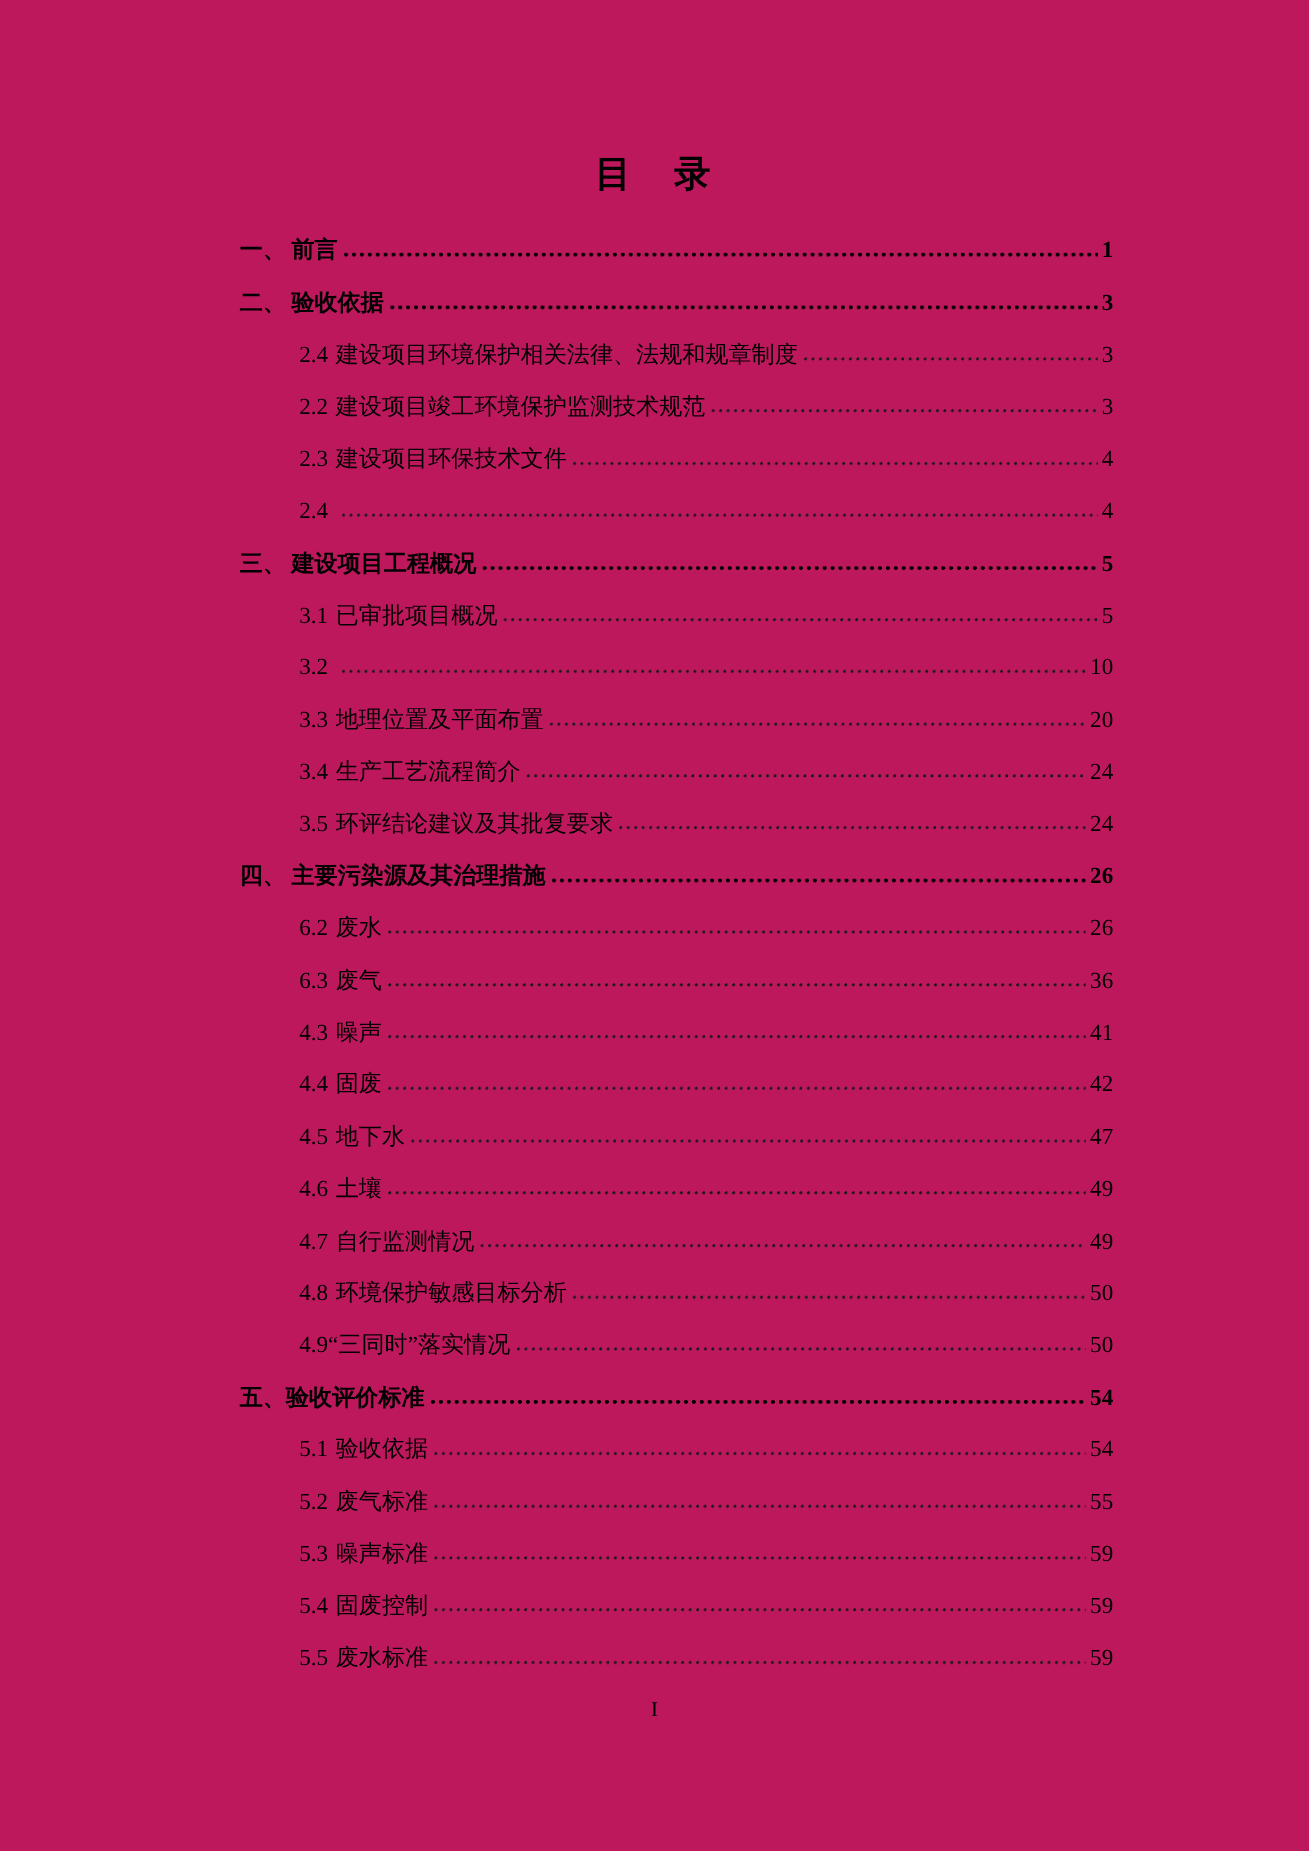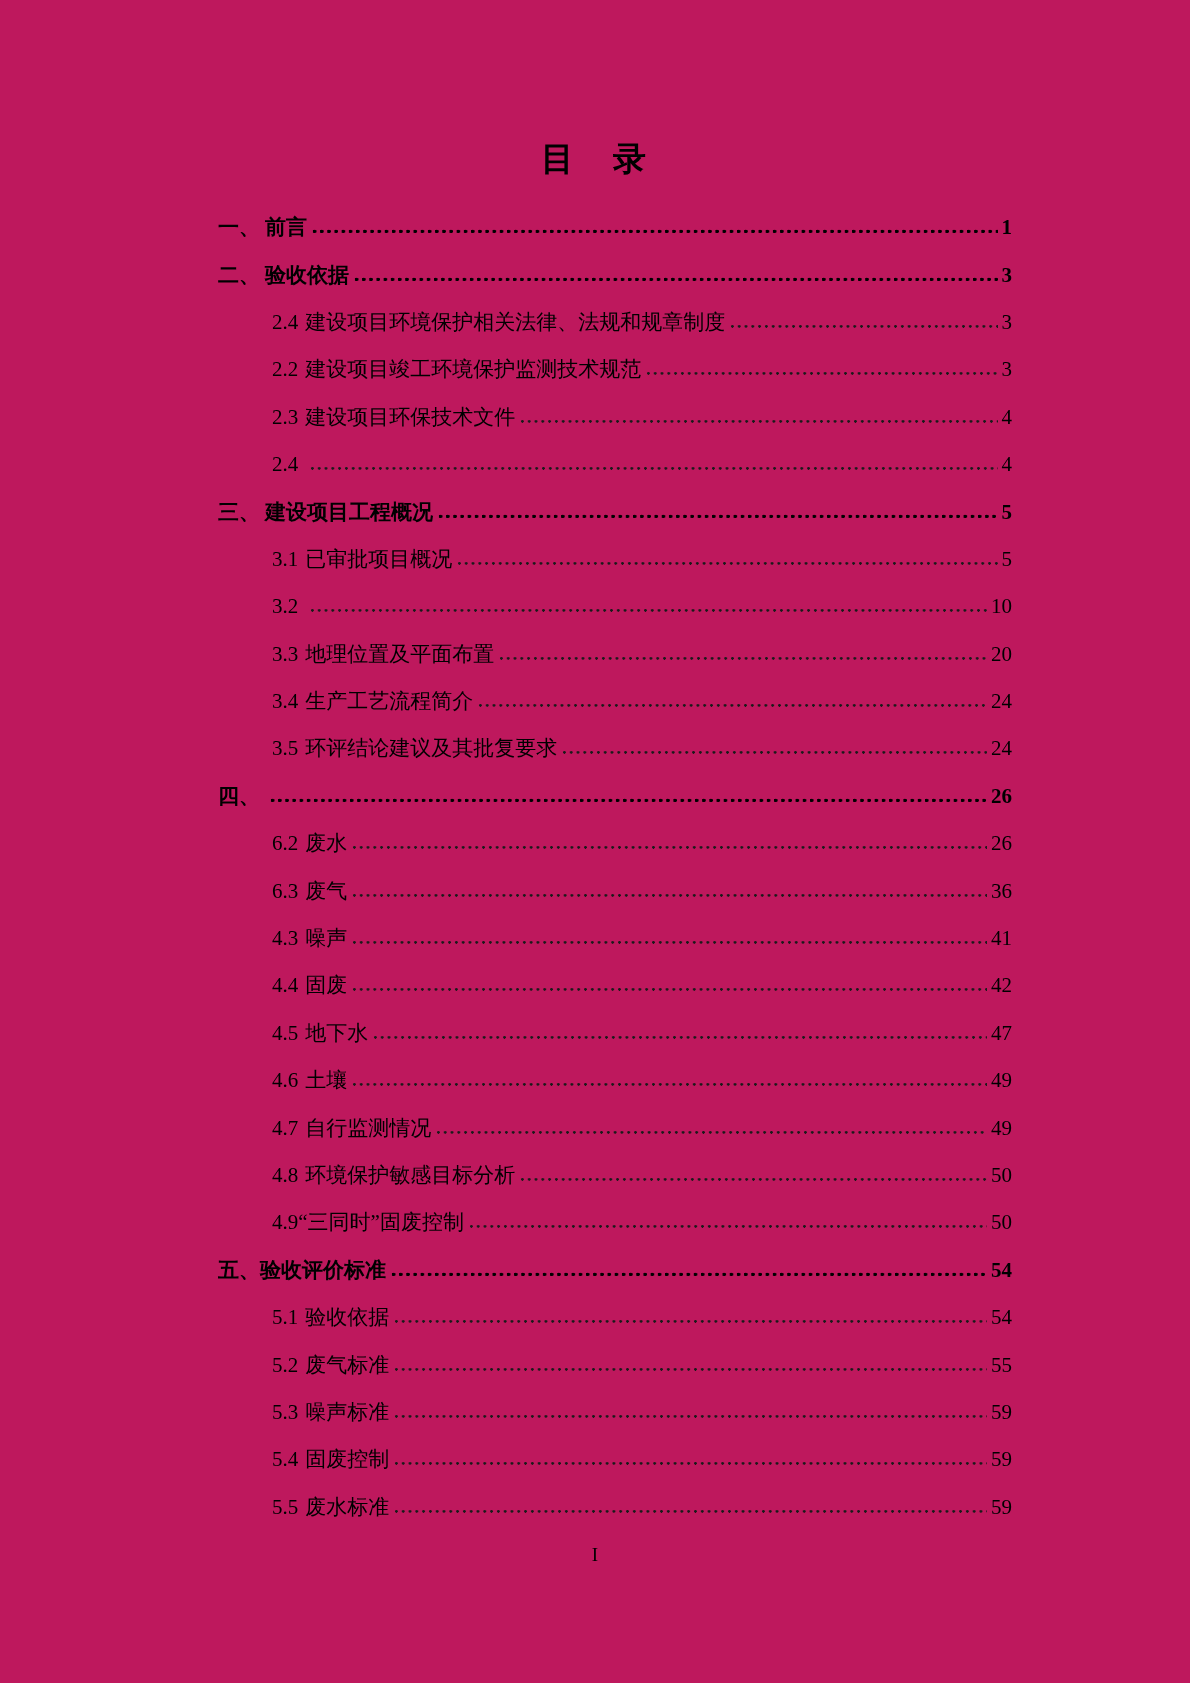--- a/index.html
+++ b/index.html
@@ -156,20 +156,21 @@
         <span class="pagenum">24</span>
       </div>
       <div class="row sub">
         <span class="num">3.5</span>
         <span class="label">环评结论建议及其批复要求</span>
         <span class="leader"></span>
         <span class="pagenum">24</span>
       </div>
       <div class="row section">
         <span class="num">四、</span>
+        <span class="label">主要污染源及其治理措施</span>
         <span class="leader"></span>
         <span class="pagenum">26</span>
       </div>
       <div class="row sub">
         <span class="num">6.2</span>
         <span class="label">废水</span>
         <span class="leader"></span>
         <span class="pagenum">26</span>
       </div>
       <div class="row sub">
@@ -209,21 +210,21 @@
         <span class="pagenum">49</span>
       </div>
       <div class="row sub">
         <span class="num">4.8</span>
         <span class="label">环境保护敏感目标分析</span>
         <span class="leader"></span>
         <span class="pagenum">50</span>
       </div>
       <div class="row sub tight">
         <span class="num">4.9</span>
-        <span class="label">“三同时”固废控制</span>
+        <span class="label">“三同时”落实情况</span>
         <span class="leader"></span>
         <span class="pagenum">50</span>
       </div>
       <div class="row section tight">
         <span class="num">五、</span>
         <span class="label">验收评价标准</span>
         <span class="leader"></span>
         <span class="pagenum">54</span>
       </div>
       <div class="row sub">

